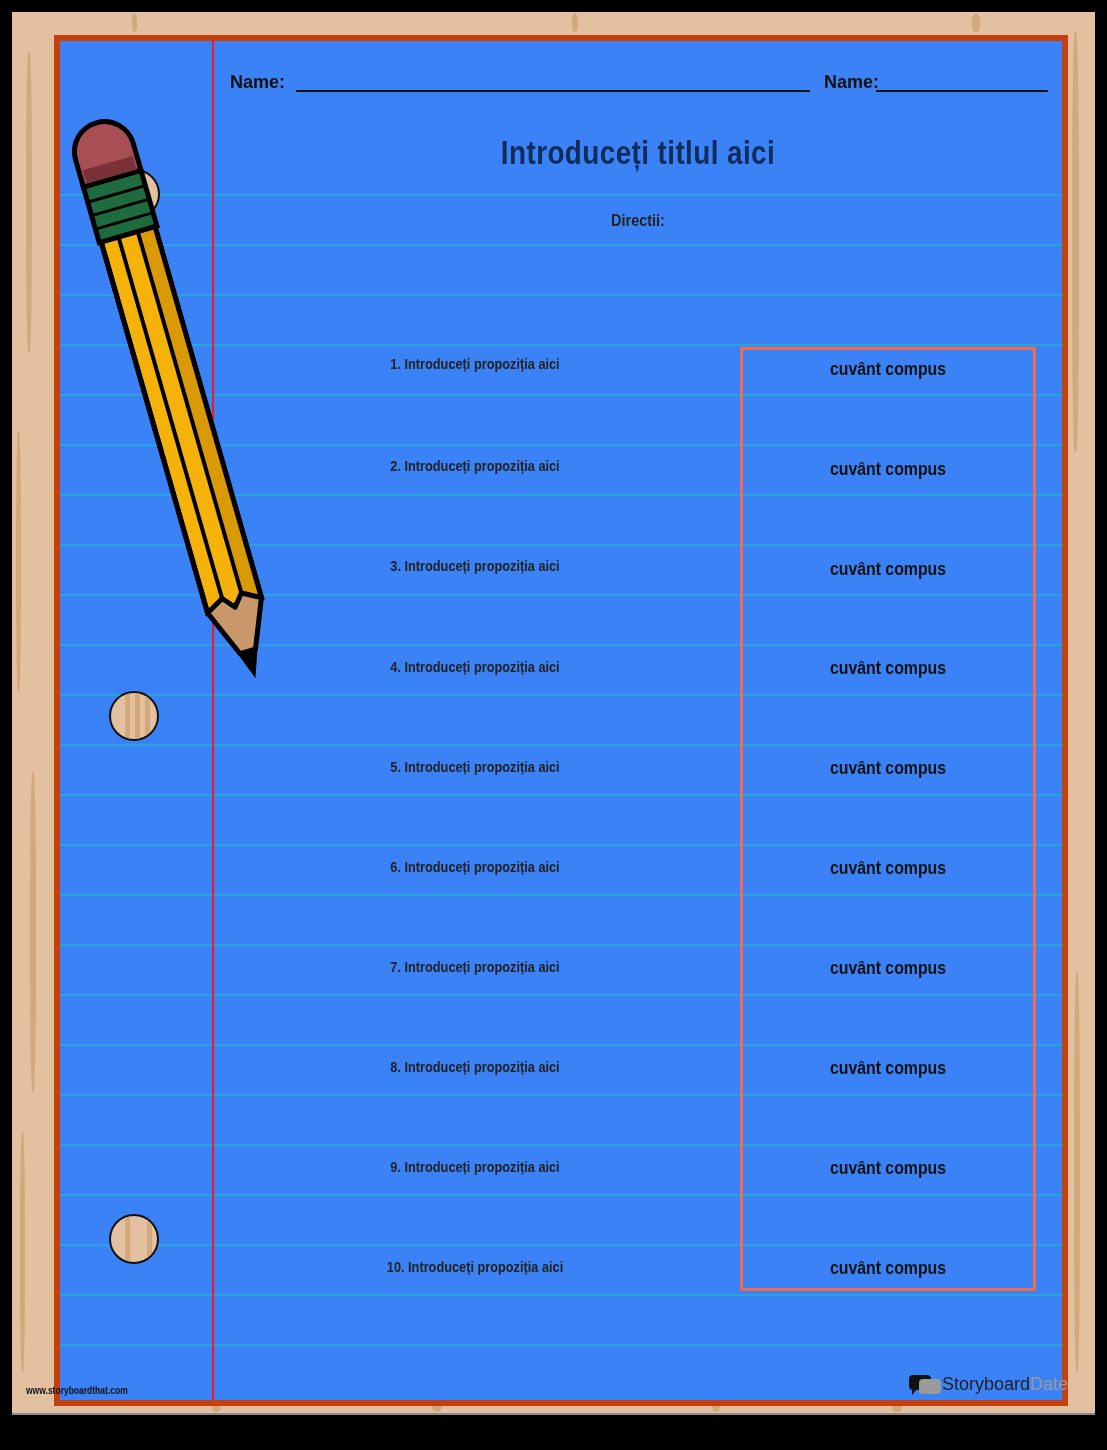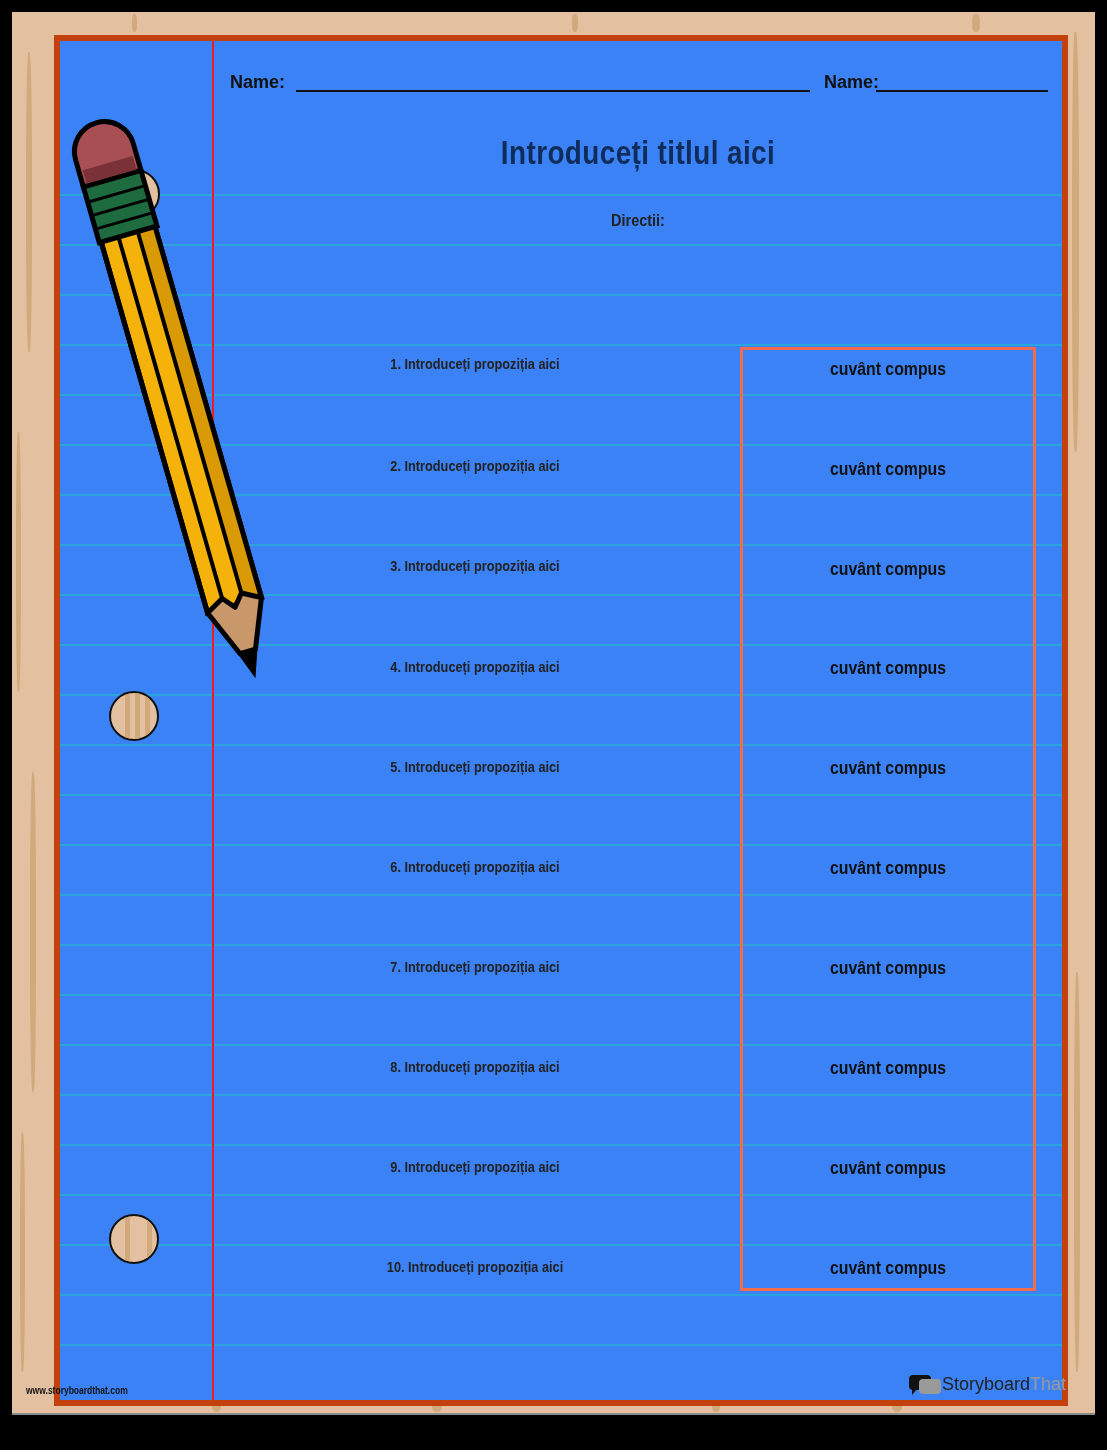--- a/index.html
+++ b/index.html
@@ -144,14 +144,14 @@
 
 <div class="footer-url">www.storyboardthat.com</div>
 
 <div class="brand">
   <svg width="34" height="22" viewBox="0 0 34 22">
     <rect x="1" y="1" width="22" height="15" rx="4" fill="#111"></rect>
     <path d="M4 15 L4 21 L9 15 Z" fill="#111"></path>
     <rect x="11" y="5" width="22" height="15" rx="4" fill="#9a9a9a"></rect>
   </svg>
   <span>Storyboard</span>
-    <span class="that">That</span>
+    <span class="that">Date</span>
 </div>
 
 </body></html>

